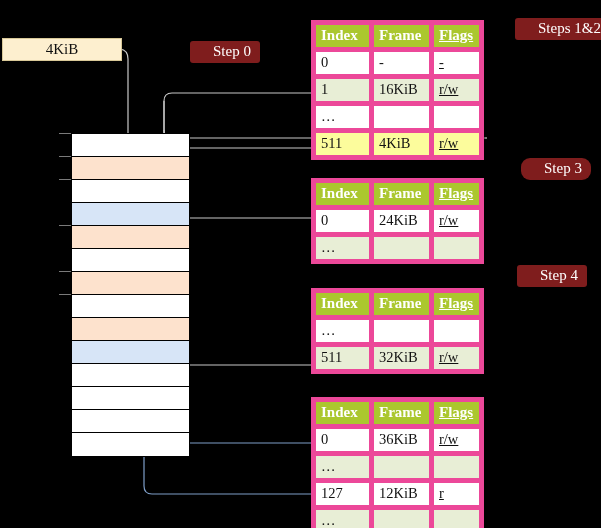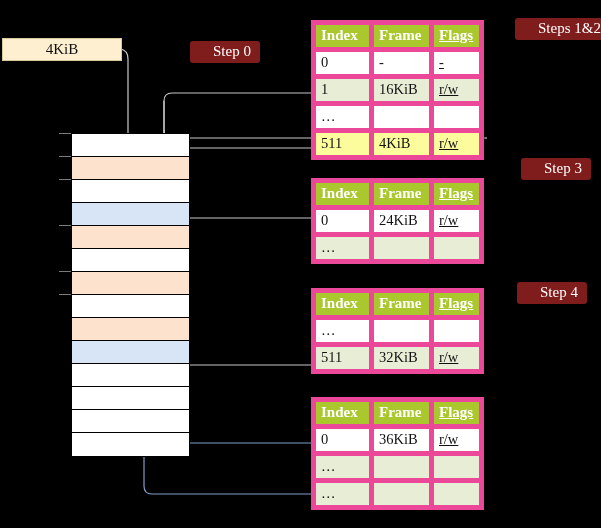--- a/index.html
+++ b/index.html
@@ -48,22 +48,22 @@
     color: #ffffff;
     font-size: 15px;
     line-height: 19px;
     padding: 1px 9px 2px 23px;
     border-radius: 3px;
     white-space: nowrap;
     box-shadow: 0 1px 0 rgba(0,0,0,0.5);
   }
   .step-0  { left: 190px; top: 41px; }
   .step-12 { left: 515px; top: 18px; }
-  .step-3  { left: 521px; top: 158px; }
-  .step-4  { left: 517px; top: 282px; }
+  .step-3  { left: 521px; top: 158px; border-radius: 9px; }
+  .step-4  { left: 517px; top: 265px; }
 
   
   .mem-block {
     position: absolute;
     left: 71px;
     top: 133px;
     width: 119px;
     border: 1px solid #000000;
     border-top: 1px solid #000000;
     box-sizing: border-box;
@@ -290,20 +290,25 @@
         <tr>
           <td class="col-index">0</td>
           <td class="col-frame">36KiB</td>
           <td class="col-flags">r/w</td>
         </tr>
         <tr class="alt">
           <td class="col-index">…</td>
           <td class="col-frame"></td>
           <td class="col-flags"></td>
         </tr>
+        <tr>
+          <td class="col-index">127</td>
+          <td class="col-frame">12KiB</td>
+          <td class="col-flags">r</td>
+        </tr>
         <tr class="alt">
           <td class="col-index">…</td>
           <td class="col-frame"></td>
           <td class="col-flags"></td>
         </tr>
       </tbody>
     </table>
 
 </div>
 

